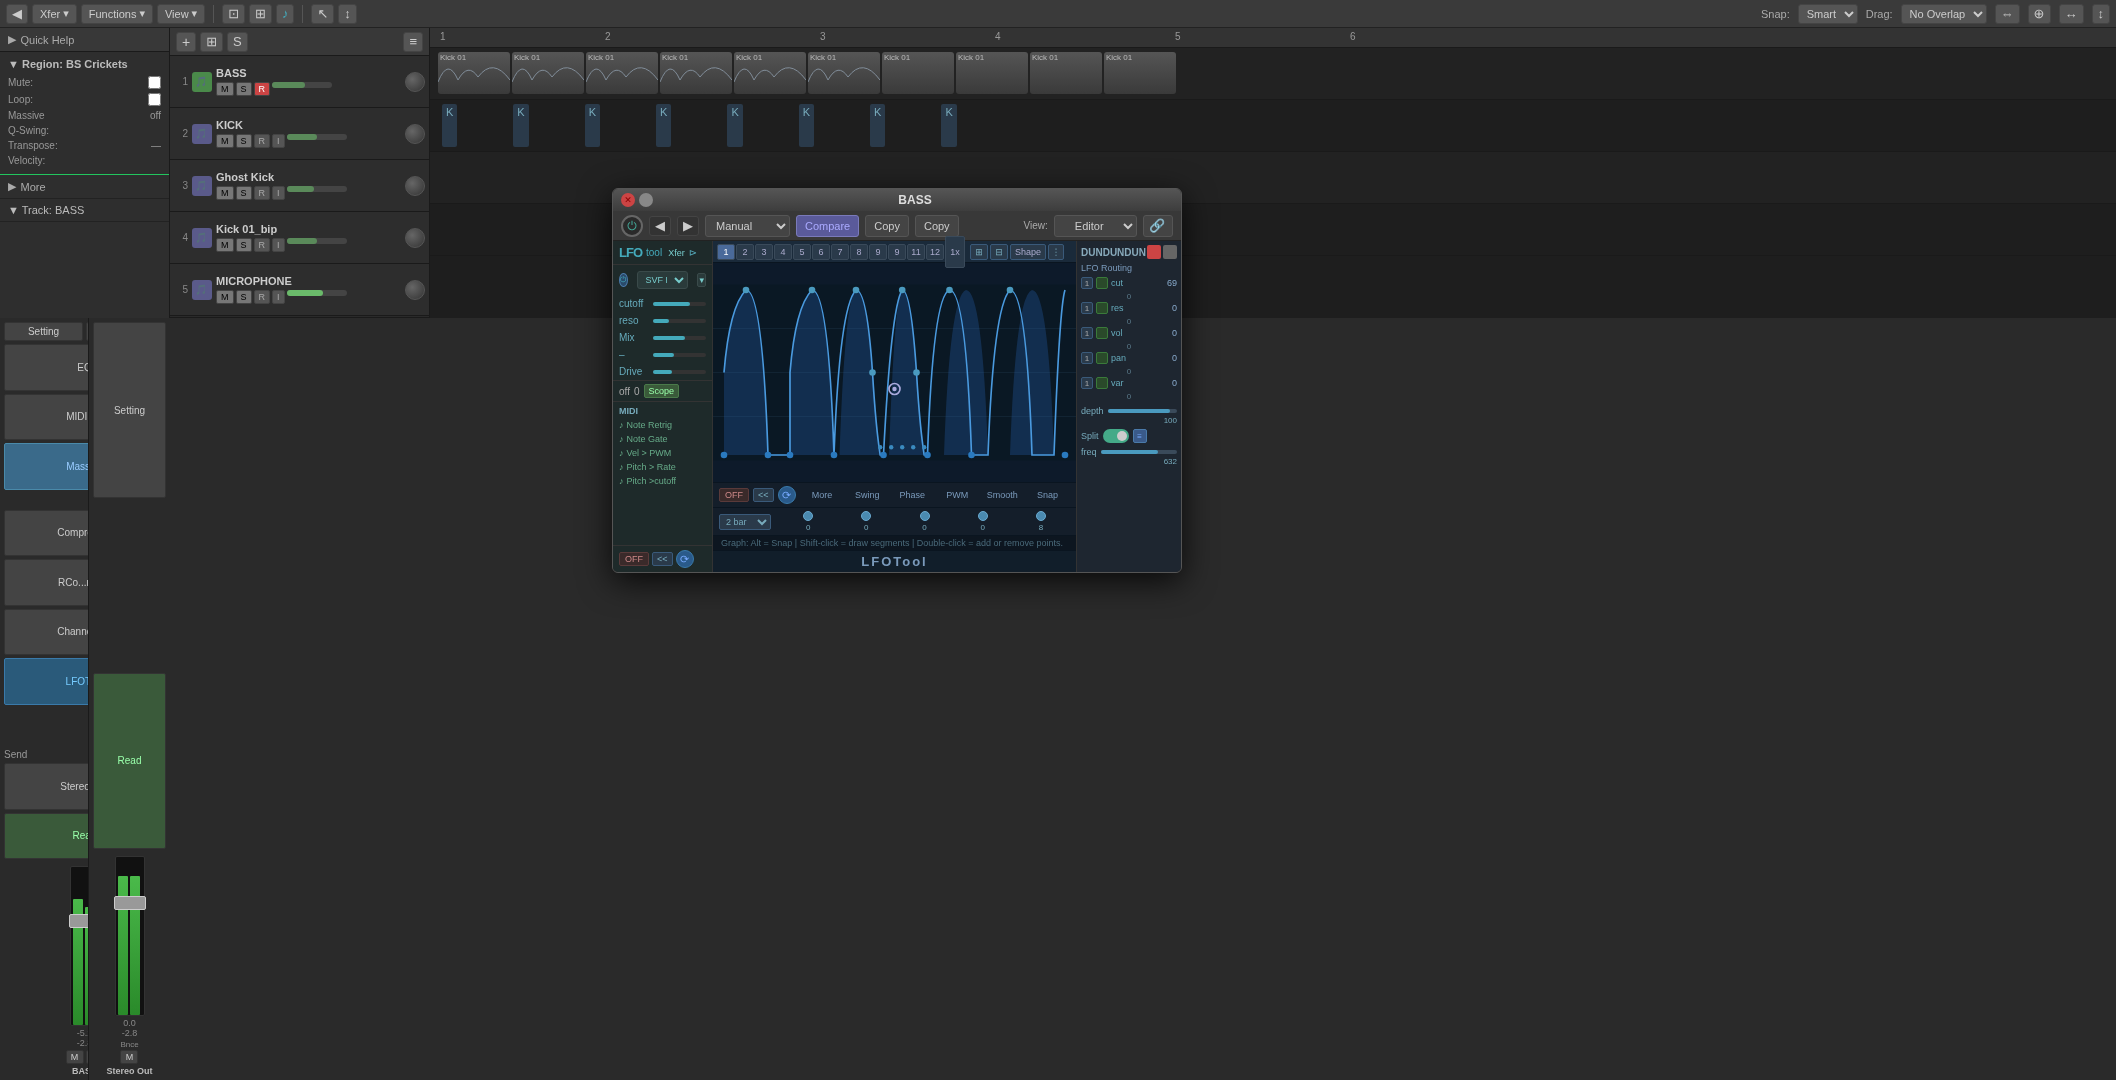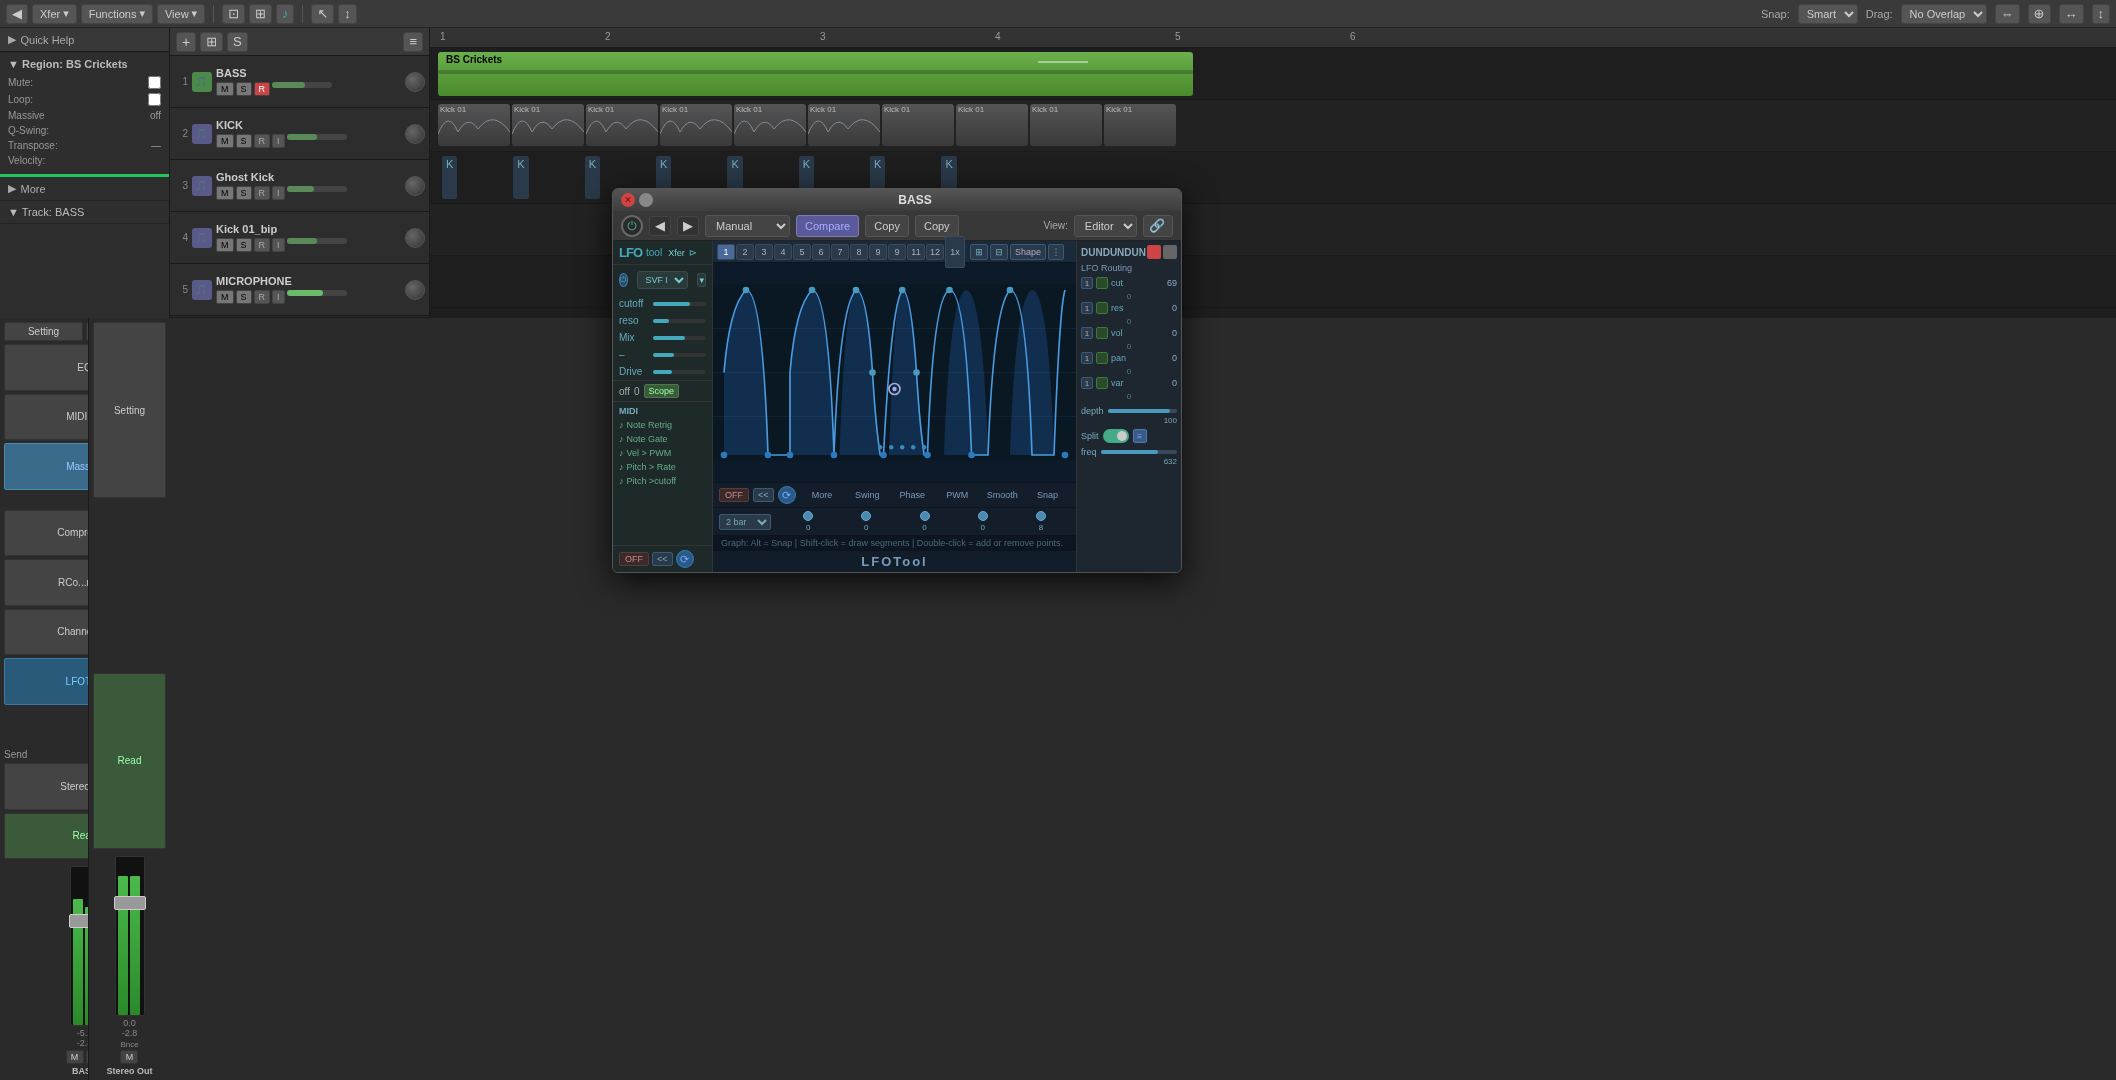--- a/index.html
+++ b/index.html
@@ -93,21 +93,21 @@
       border-bottom: 1px solid #1a1a1a;
       padding: 5px 8px;
       font-size: 11px;
       color: #aaa;
       display: flex;
       align-items: center;
       gap: 4px;
     }
     .region-info {
       padding: 6px 8px;
-      border-bottom: 3px solid #22c55e;
+      border-bottom: 1px solid #22c55e;
     }
     .region-title {
       font-size: 11px;
       color: #bbb;
       margin-bottom: 4px;
       font-weight: bold;
     }
     .param-row {
       display: flex;
       align-items: center;
@@ -399,21 +399,21 @@
       margin-left: auto;
       color: #aaa;
       font-size: 10px;
     }
     .editor-select {
       background: #444;
       border: 1px solid #555;
       border-radius: 3px;
       color: #ccc;
       font-size: 11px;
-      padding: 2px 6px;
+      padding: 2px 16px;
       height: 22px;
     }
     .plugin-link-btn {
       background: #444;
       border: 1px solid #555;
       border-radius: 3px;
       color: #ccc;
       font-size: 13px;
       padding: 2px 6px;
       height: 22px;
@@ -918,30 +918,20 @@
   <div class="timeline-ruler">
     <span class="ruler-mark" style="left:10px;">1</span>
     <span class="ruler-mark" style="left:175px;">2</span>
     <span class="ruler-mark" style="left:390px;">3</span>
     <span class="ruler-mark" style="left:565px;">4</span>
     <span class="ruler-mark" style="left:745px;">5</span>
     <span class="ruler-mark" style="left:920px;">6</span>
   </div>
   <div class="arrange-tracks">
 
-    <div class="arrange-row" style="height:52px;">
-      <div class="arrange-clip clip-green" style="left:8px;width:755px;">
-        <span class="clip-label">BS Crickets</span>
-        <svg viewBox="0 0 755 44" class="clip-wave">
-          <rect x="0" y="18" width="755" height="4" fill="rgba(0,0,0,0.3)" rx="2"></rect>
-          <line x1="600" y1="10" x2="650" y2="10" stroke="#fff" stroke-width="2" opacity="0.6"></line>
-          <line x1="1100" y1="10" x2="1140" y2="10" stroke="#fff" stroke-width="2" opacity="0.6"></line>
-        </svg>
-      </div>
-    </div>
 
     <div class="arrange-row" style="height:52px;background:#222;">
       <div style="position:absolute;left:8px;right:0;top:4px;bottom:4px;display:flex;gap:2px;">
 
         <div class="arrange-clip clip-gray" style="position:relative;width:72px;height:42px;top:0;">
           <span style="font-size:8px;color:#bbb;position:absolute;top:1px;left:2px;">Kick 01</span>
           <svg viewBox="0 0 72 42" style="width:100%;height:100%;opacity:0.7;">
             <path d="M0 30 Q10 5 20 28 Q30 10 40 25 Q55 5 72 28" fill="none" stroke="#9ab" stroke-width="1"></path>
           </svg>
         </div>

